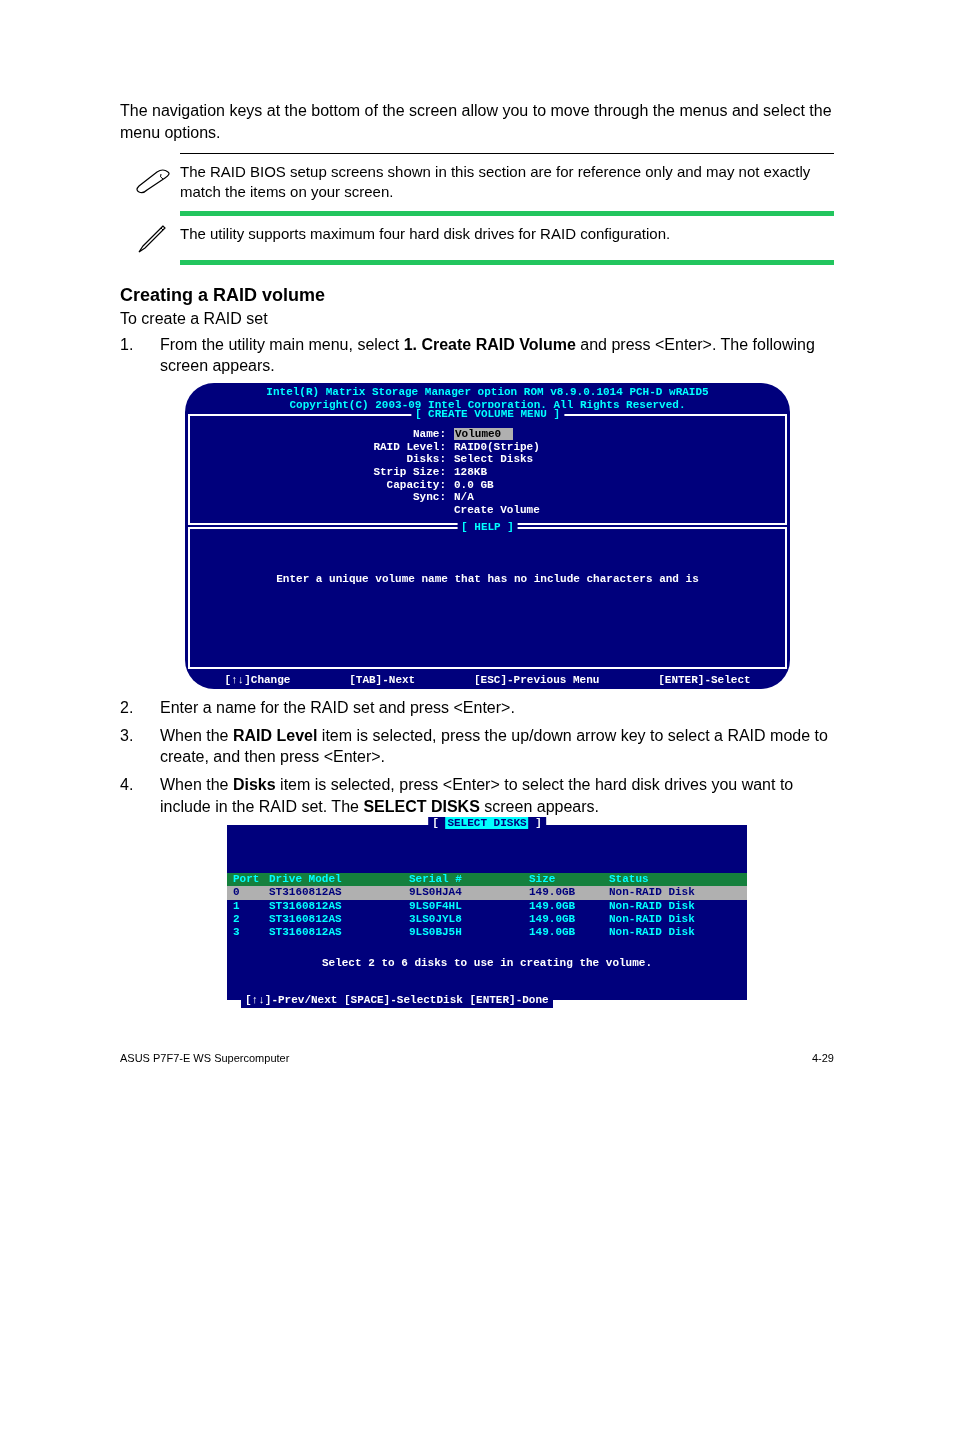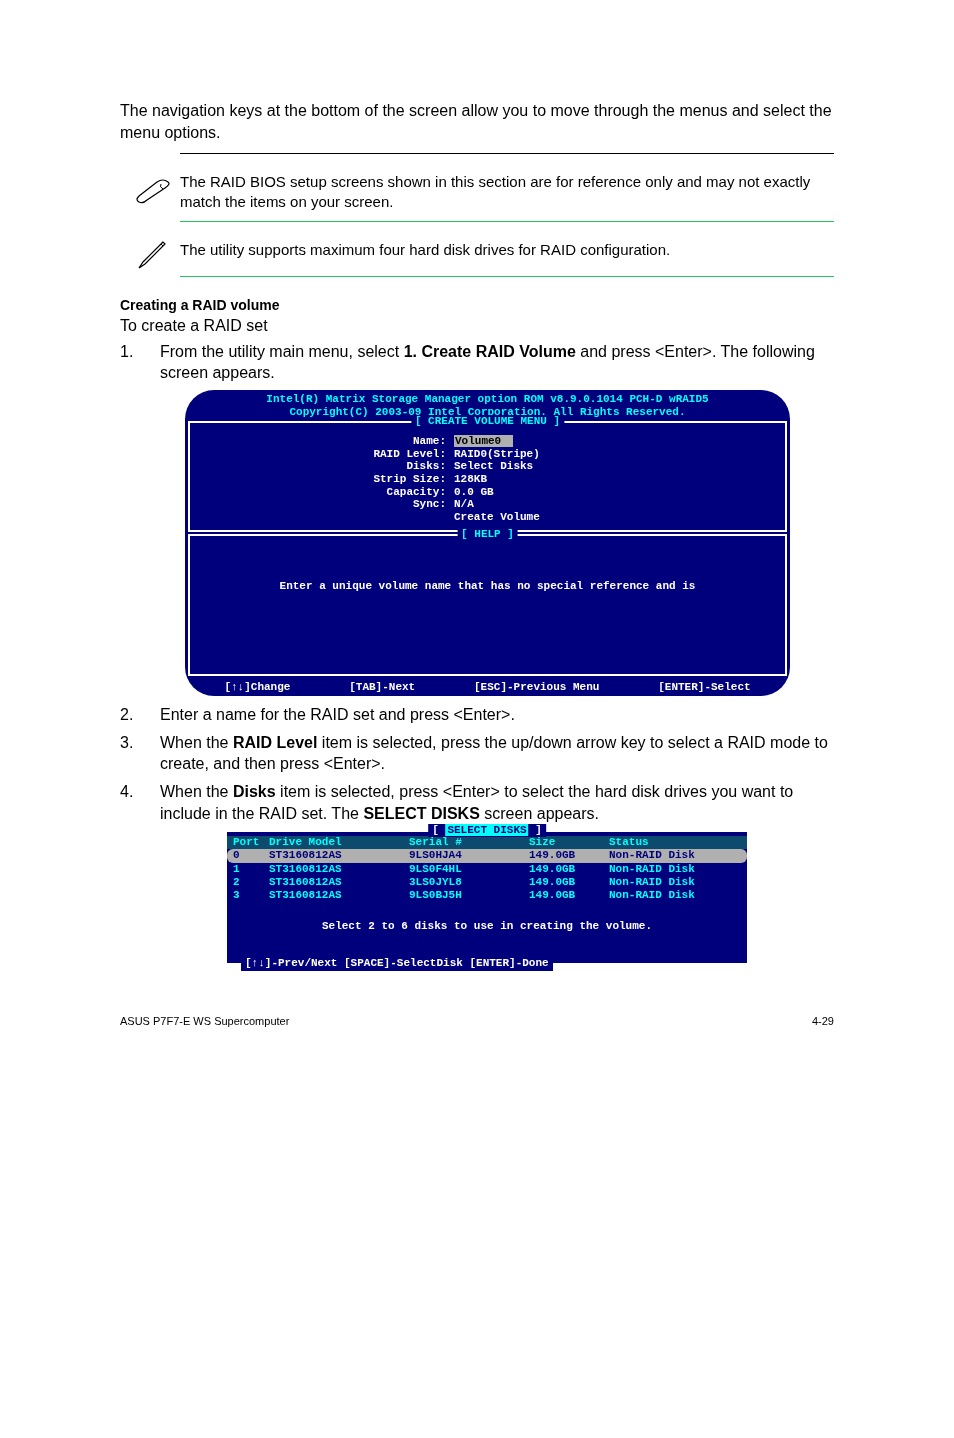--- a/index.html
+++ b/index.html
@@ -11,43 +11,43 @@
       box-sizing: border-box;
       color: #000;
     }
     .intro-text {
       font-size: 16px;
       line-height: 1.35;
       margin-bottom: 10px;
     }
     .note-section {
       border-top: 1px solid #000;
-      border-bottom: 1px solid #22c55e;
-      display: flex;
-      padding: 16px 0 6px 0;
+      border-bottom: 5px solid #22c55e;
+      display: flex;
+      padding: 6px 0 6px 0;
       margin-left: 60px;
     }
     .note-section.second {
       border-top: none;
     }
     .note-icon-cell {
       width: 55px;
       flex-shrink: 0;
       display: flex;
       align-items: center;
       justify-content: center;
       margin-left: -55px;
     }
     .note-text {
       font-size: 15px;
       line-height: 1.35;
       padding: 2px 0;
     }
     .heading {
-      font-size: 14px;
+      font-size: 18px;
       font-weight: bold;
       margin-top: 20px;
       margin-bottom: 4px;
     }
     .subtext {
       font-size: 16px;
       margin-bottom: 6px;
     }
     .list-item {
       display: flex;
@@ -133,28 +133,28 @@
       font-size: 11px;
       font-weight: bold;
       margin: 4px 0 8px 105px;
       width: 520px;
       line-height: 1.2;
       border: 2px double #fff;
       position: relative;
       padding: 4px 0 0 0;
     }
     .disk-header-bar {
-      background: #0c4a6e;
+      background: #15803d;
       color: #00ffff;
       padding: 0 6px;
+      margin-top: 44px;
     }
     .disk-row {
       white-space: pre;
       padding: 0 6px;
-      border-radius: 6px;
     }
     .disk-row.selected {
       background: #b0b0b0;
       color: #00007c;
     }
     .disk-instr {
       text-align: center;
       color: #fff;
       margin: 18px 0 14px 0;
     }
@@ -245,21 +245,21 @@
       <div><span class="field-label">Disks:</span><span class="field-val">Select Disks</span></div>
       <div><span class="field-label">Strip Size:</span><span class="field-val">128KB</span></div>
       <div><span class="field-label">Capacity:</span><span class="field-val">0.0   GB</span></div>
       <div><span class="field-label">Sync:</span><span class="field-val">N/A</span></div>
       <div><span class="field-label"></span><span class="field-val">Create Volume</span></div>
     </div>
   </div>
   <div class="help-box">
     <div class="bios-box-title t-cyan">[ HELP ]</div>
     <div class="help-content">
-      <div>Enter a unique volume name that has no special reference and is</div>
+      <div>Enter a unique volume name that has no include characters and is</div>
     </div>
   </div>
   <div class="bios-footer">
     <span>[↑↓]Change</span>
     <span>[TAB]-Next</span>
     <span>[ESC]-Previous Menu</span>
     <span>[ENTER]-Select</span>
   </div>
 </div>
 

